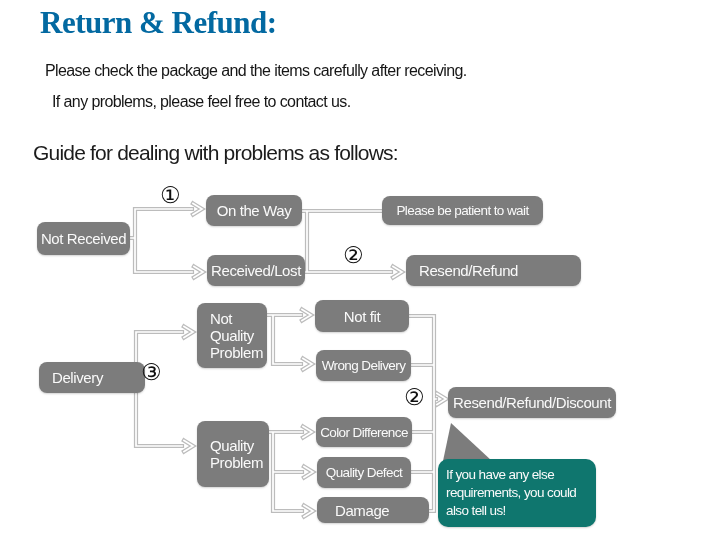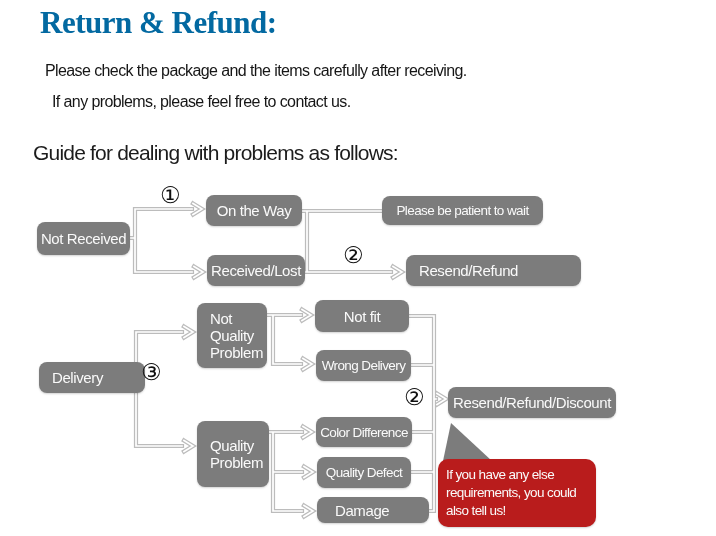--- a/index.html
+++ b/index.html
@@ -30,21 +30,21 @@
   .node.leftpad{justify-content:flex-start;padding-left:13px;}
   .node.multi{
     justify-content:flex-start;align-items:center;padding-left:13px;
     white-space:normal;line-height:17px;text-align:left;
   }
   .marker{
     position:absolute;z-index:3;font-family:"DejaVu Sans",sans-serif;
     font-size:23px;color:#111;line-height:1;
   }
   .bubble{
-    position:absolute;z-index:2;background:#b91c1c;color:#fafafa;
+    position:absolute;z-index:2;background:#0f766e;color:#fafafa;
     border-radius:10px;padding:7px 8px;font-size:13.5px;letter-spacing:-0.6px;
     line-height:18px;box-shadow:0 1px 2px rgba(0,0,0,0.18);
   }
   .bubble span{display:block;}
 </style>
 </head>
 <body>
 
 <div id="stage">
 

